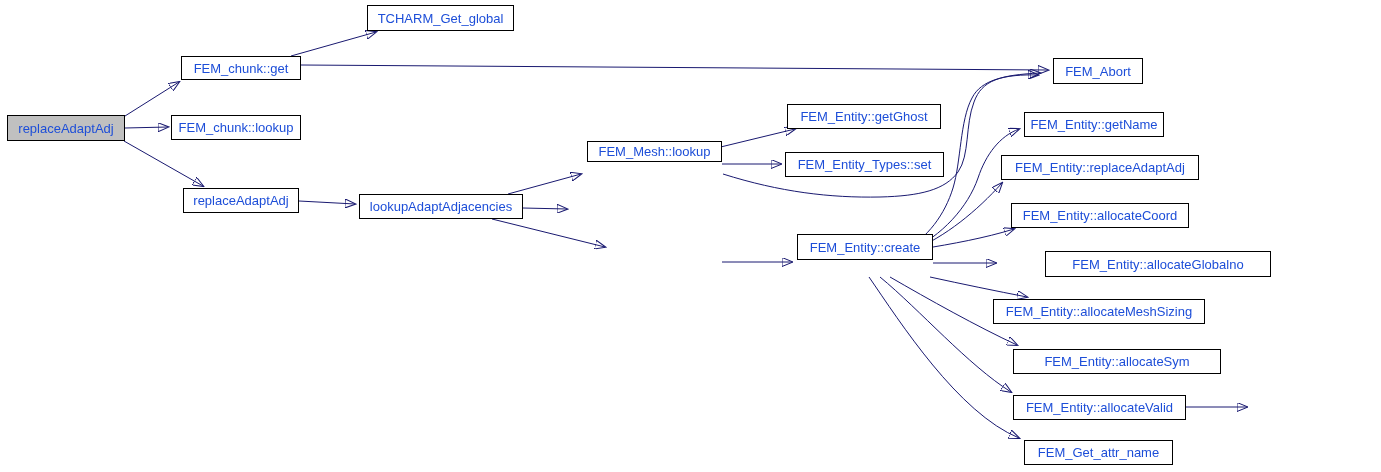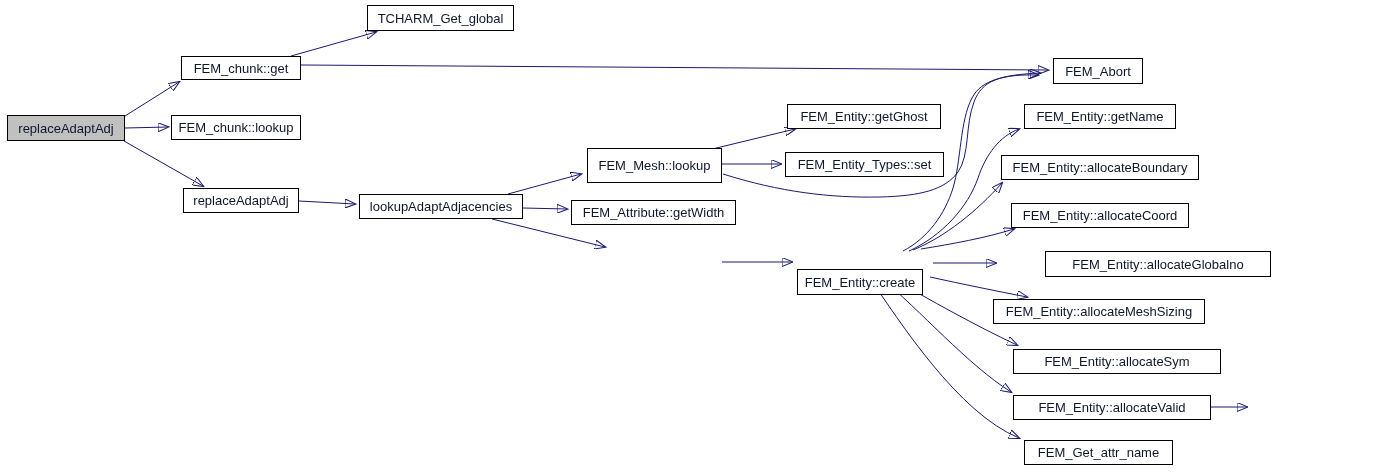--- a/index.html
+++ b/index.html
@@ -10,21 +10,21 @@
     font-family:"Liberation Sans", sans-serif;
     overflow:hidden;
   }
   #edges{position:absolute;left:0;top:0;width:1381px;height:472px;}
   #edges path, #edges line{stroke:#191970;stroke-width:1;fill:none;}
   .node{
     position:absolute;
     box-sizing:border-box;
     border:1px solid #000000;
     background:#ffffff;
-    color:#0f172a;
+    color:#1d4ed8;
     display:flex;align-items:center;justify-content:center;
     font-size:13px;line-height:1;white-space:nowrap;
     cursor:pointer;
   }
   .node.root{background:#c0c0c0;cursor:default;}
 </style>
 </head>
 <body>
 
 <div id="canvas">
@@ -60,28 +60,27 @@
     <path d="M869,277 C900,322 958,413 1019,438" marker-end="url(#arrow)"></path>
     <path d="M1186,407 L1247,407" marker-end="url(#arrow)"></path>
   </svg>
 
   <div class="node root" style="left:7px;top:115px;width:118px;height:26px">replaceAdaptAdj</div>
   <div class="node" style="left:181px;top:56px;width:120px;height:24px">FEM_chunk::get</div>
   <div class="node" style="left:367px;top:5px;width:147px;height:26px">TCHARM_Get_global</div>
   <div class="node" style="left:171px;top:115px;width:130px;height:25px">FEM_chunk::lookup</div>
   <div class="node" style="left:183px;top:188px;width:116px;height:25px">replaceAdaptAdj</div>
   <div class="node" style="left:359px;top:194px;width:164px;height:25px">lookupAdaptAdjacencies</div>
-  <div class="node" style="left:587px;top:148px;width:135px;height:35px">FEM_Mesh::lookup</div>
+  <div class="node" style="left:587px;top:141px;width:135px;height:21px">FEM_Mesh::lookup</div>
   <div class="node" style="left:787px;top:104px;width:154px;height:25px">FEM_Entity::getGhost</div>
   <div class="node" style="left:785px;top:152px;width:159px;height:25px">FEM_Entity_Types::set</div>
-  <div class="node" style="left:571px;top:200px;width:165px;height:25px">FEM_Attribute::getWidth</div>
-  <div class="node" style="left:797px;top:269px;width:126px;height:26px">FEM_Entity::create</div>
+  <div class="node" style="left:797px;top:234px;width:136px;height:26px">FEM_Entity::create</div>
   <div class="node" style="left:1053px;top:58px;width:90px;height:26px">FEM_Abort</div>
-  <div class="node" style="left:1024px;top:104px;width:152px;height:25px">FEM_Entity::getName</div>
-  <div class="node" style="left:1001px;top:155px;width:198px;height:25px">FEM_Entity::allocateBoundary</div>
+  <div class="node" style="left:1024px;top:112px;width:140px;height:25px">FEM_Entity::getName</div>
+  <div class="node" style="left:1001px;top:155px;width:198px;height:25px">FEM_Entity::replaceAdaptAdj</div>
   <div class="node" style="left:1011px;top:203px;width:178px;height:25px">FEM_Entity::allocateCoord</div>
   <div class="node" style="left:1045px;top:251px;width:226px;height:26px">FEM_Entity::allocateGlobalno</div>
   <div class="node" style="left:993px;top:299px;width:212px;height:25px">FEM_Entity::allocateMeshSizing</div>
   <div class="node" style="left:1013px;top:349px;width:208px;height:25px">FEM_Entity::allocateSym</div>
-  <div class="node" style="left:1013px;top:395px;width:198px;height:25px">FEM_Entity::allocateValid</div>
+  <div class="node" style="left:1013px;top:395px;width:173px;height:25px">FEM_Entity::allocateValid</div>
   <div class="node" style="left:1024px;top:440px;width:149px;height:25px">FEM_Get_attr_name</div>
 
 </div>
 
 </body></html>

